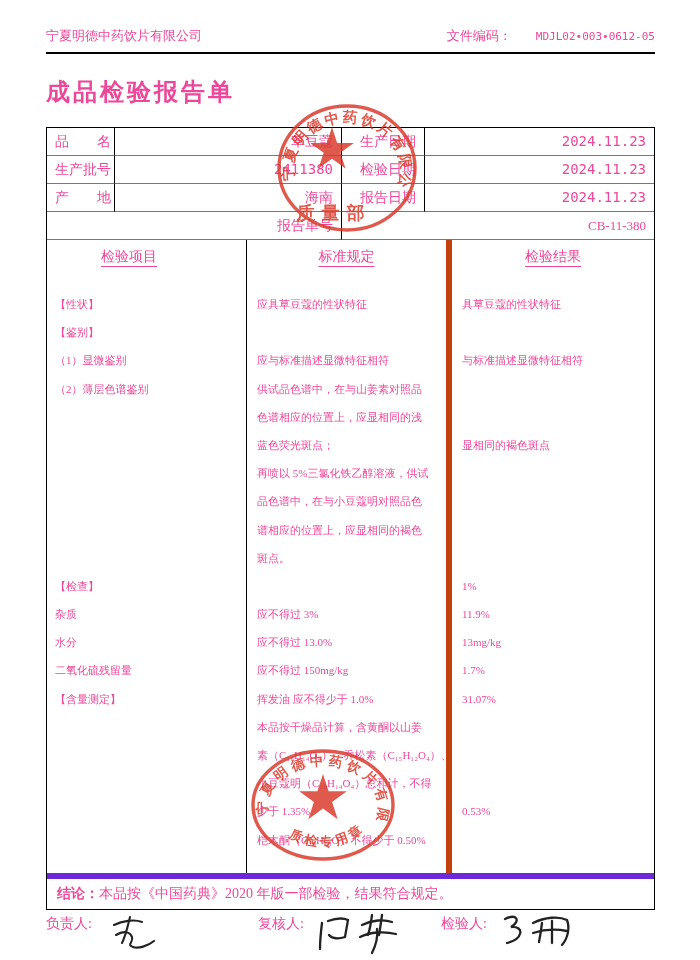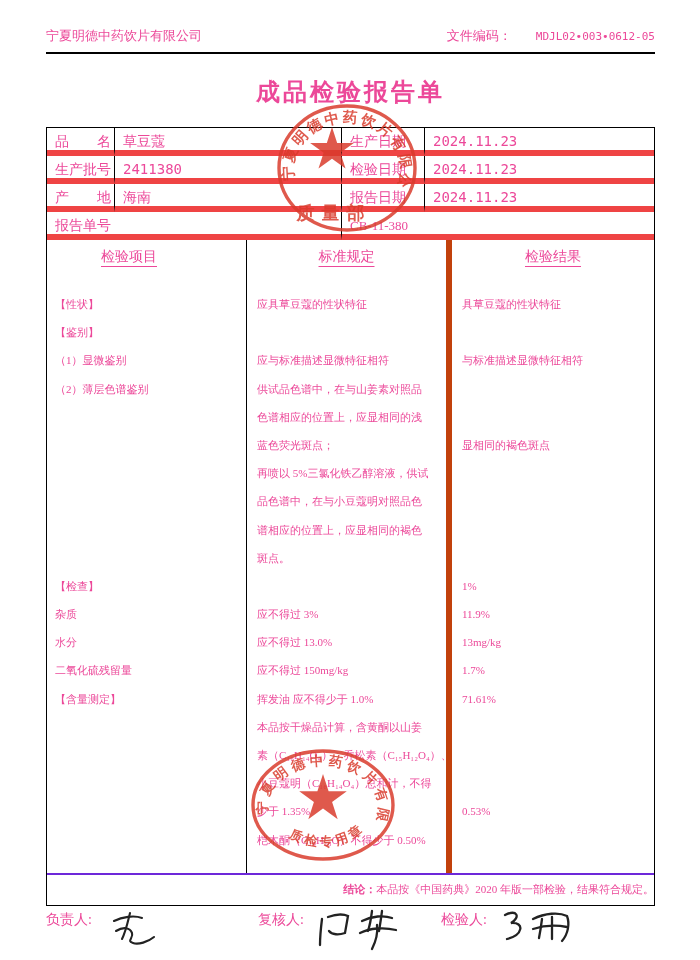--- a/index.html
+++ b/index.html
@@ -17,31 +17,31 @@
   
   .top-header{
     display:flex;justify-content:space-between;align-items:flex-end;
     padding-top:27px;padding-bottom:7px;
     border-bottom:2px solid #000;
     font-size:13px;
   }
   .file-code{font-family:"DejaVu Sans Mono","Liberation Mono",monospace;font-size:11px;padding-left:24px;}
   
   .doc-title{
-    text-align:center;font-size:24px;font-weight:bold;
+    font-size:24px;font-weight:bold;
     letter-spacing:3px;margin:20px 0 0 0;height:36px;line-height:36px;
   }
   
   .report-table{margin-top:17px;border:1.5px solid #000;}
   
   .info-grid{display:grid;grid-template-columns:68px 227px 83px 1fr;}
   .info-grid .cell{
     box-sizing:border-box;height:28px;line-height:27px;
-    border-bottom:6px solid #ef4444;padding:0 8px;
-    font-size:14px;white-space:nowrap;overflow:hidden;
+    border-bottom:1px solid #ef4444;padding:0 8px;
+    font-size:14px;white-space:nowrap;overflow:hidden;text-align:right;
   }
   .cell.b-r{border-right:1px solid #000;}
   .cell.span2l{grid-column:1/3;}
   .cell.span2r{grid-column:3/5;font-family:Liberation Serif, serif;font-size:13px;}
   .num{font-family:"DejaVu Sans Mono","Liberation Mono",monospace;font-size:13px;}
   
   .main-grid{display:flex;height:633px;overflow:hidden;}
   .main-col{box-sizing:border-box;}
   .main-col.c1{width:200px;border-right:1px solid #000;}
   .main-col.c2{width:205px;border-right:6px solid #c2410c;}
@@ -51,22 +51,22 @@
     display:flex;justify-content:center;font-size:14px;
   }
   .c1 .col-head{justify-content:flex-start;padding-left:8px;margin-left:46px;}
   .col-head span{text-decoration:underline;text-underline-offset:5px;}
   .line{height:28.2px;line-height:28.2px;font-size:11px;white-space:nowrap;}
   .c1 .line{padding-left:8px;}
   .c2 .line{padding-left:10px;}
   .c3 .line{padding-left:10px;}
   
   .conclusion{
-    border-top:2px solid #6d28d9;height:30px;line-height:29px;
-    padding-left:10px;font-size:11px;white-space:nowrap;text-align:right;
+    border-top:6px solid #6d28d9;height:30px;line-height:29px;
+    padding-left:10px;font-size:14px;white-space:nowrap;
   }
   .conclusion .lbl{font-weight:bold;}
   
   .sig-row{display:flex;margin-top:3px;font-size:14px;text-align:center;}
   .sig-item{display:flex;align-items:flex-start;}
   .sig-item.s1{width:212px;}
   .sig-item.s2{width:183px;}
   .sig-label{line-height:22px;}
   .sig-ink{margin-left:8px;margin-top:-2px;}
   
@@ -176,21 +176,21 @@
             <div class="line">&nbsp;</div>
             <div class="line">显相同的褐色斑点</div>
             <div class="line">&nbsp;</div>
             <div class="line">&nbsp;</div>
             <div class="line">&nbsp;</div>
             <div class="line">&nbsp;</div>
             <div class="line">1%</div>
             <div class="line">11.9%</div>
             <div class="line">13mg/kg</div>
             <div class="line">1.7%</div>
-            <div class="line">71.61%</div>
+            <div class="line">31.07%</div>
             <div class="line">&nbsp;</div>
             <div class="line">&nbsp;</div>
             <div class="line">&nbsp;</div>
             <div class="line">0.53%</div>
           </div>
       </div>
     </div>
 
     <div class="conclusion">
       <span class="lbl">结论：</span><span>本品按《中国药典》2020 年版一部检验，结果符合规定。</span>

